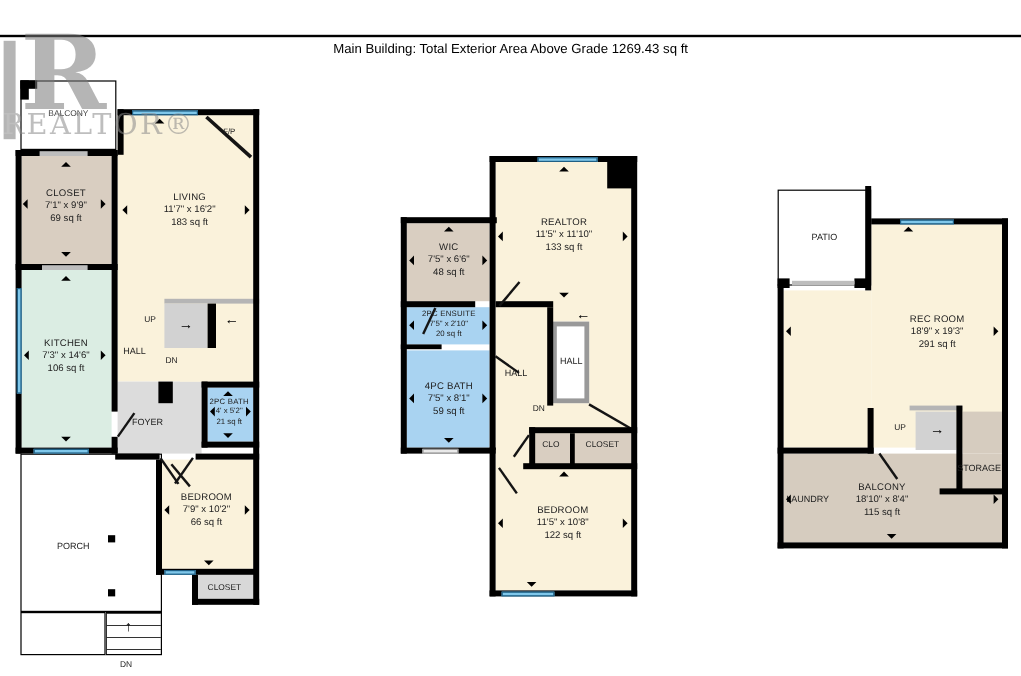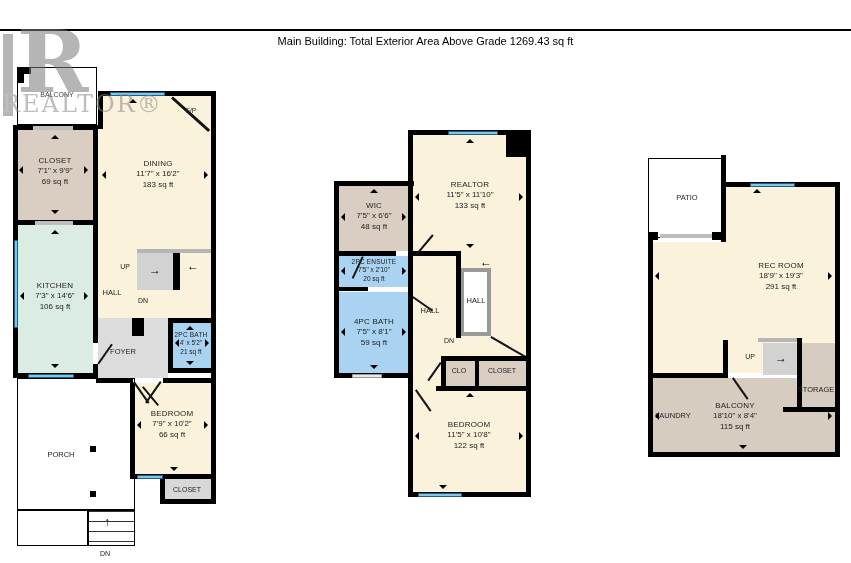--- a/index.html
+++ b/index.html
@@ -102,21 +102,21 @@
   <div class="door" style="left:98px;top:363px;width:24px;transform:rotate(-55deg)"></div>
 
   <div class="lbl s7" style="left:57px;top:95px;color:#444">BALCONY</div>
   <div class="lbl s65" style="left:191px;top:111px">F/P</div>
   <div class="lbl" style="left:55px;top:172px">
     <div class="nm">CLOSET</div>
     <div>7'1" x 9'9"</div>
     <div>69 sq ft</div>
   </div>
   <div class="lbl" style="left:158px;top:175px">
-    <div class="nm">DINING</div>
+    <div class="nm">LIVING</div>
     <div>11'7" x 16'2"</div>
     <div>183 sq ft</div>
   </div>
   <div class="lbl" style="left:55px;top:297px">
     <div class="nm">KITCHEN</div>
     <div>7'3" x 14'6"</div>
     <div>106 sq ft</div>
   </div>
   <div class="lbl s75" style="left:112px;top:293px">HALL</div>
   <div class="lbl s7" style="left:125px;top:267px">UP</div>

